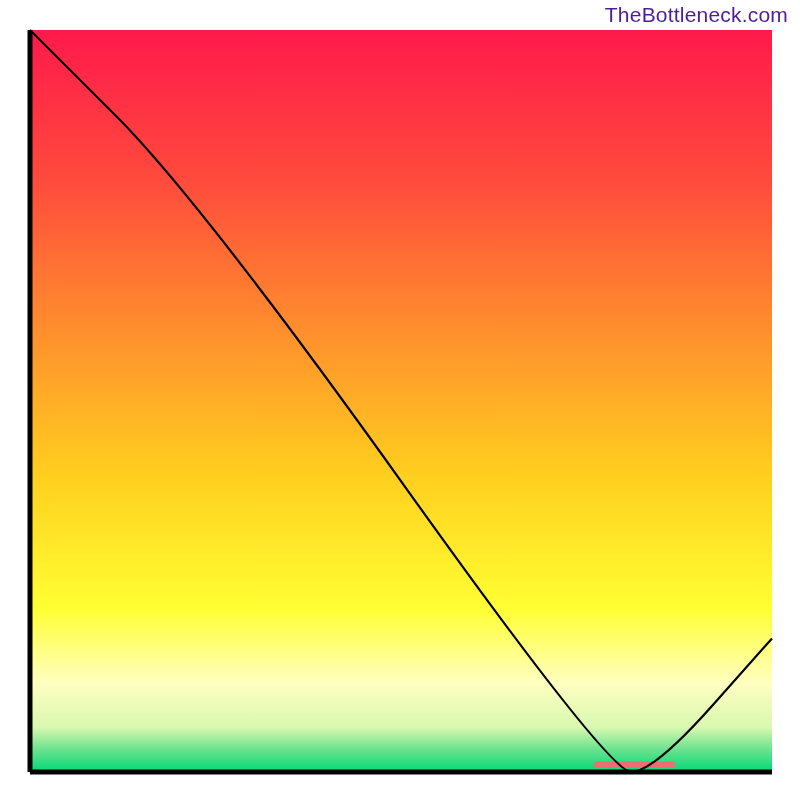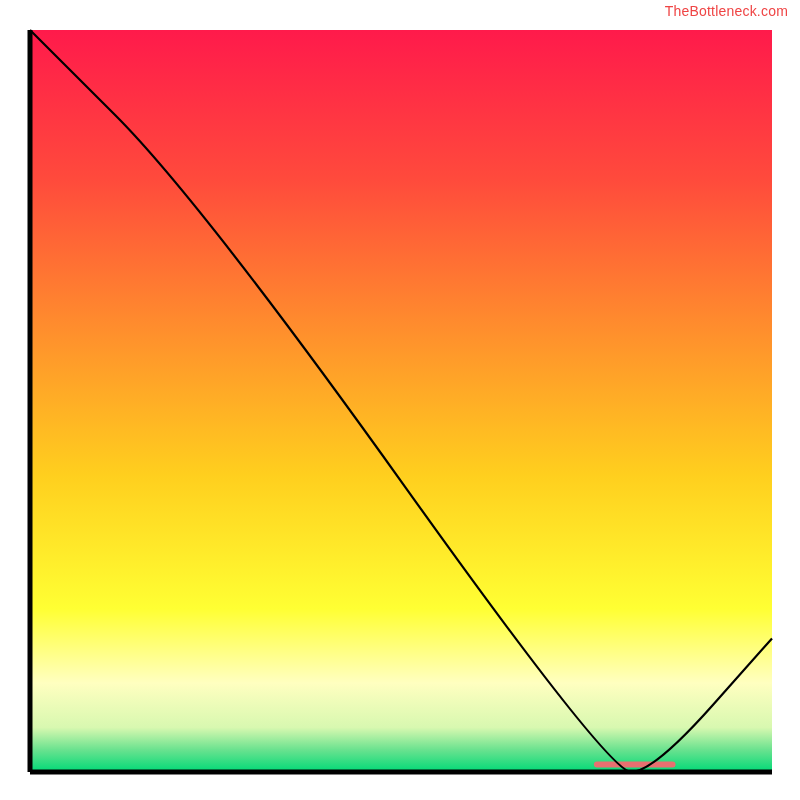--- a/index.html
+++ b/index.html
@@ -12,22 +12,22 @@
   }
   .container {
     position: relative;
     width: 800px;
     height: 800px;
   }
   .watermark {
     position: absolute;
     top: 3px;
     right: 12px;
-    color: #ef4444;
-    font-size: 14px;
+    color: #4c1d95;
+    font-size: 21px;
     font-weight: 400;
     letter-spacing: 0.2px;
   }
   svg {
     position: absolute;
     top: 0;
     left: 0;
   }
 </style>
 </head>

